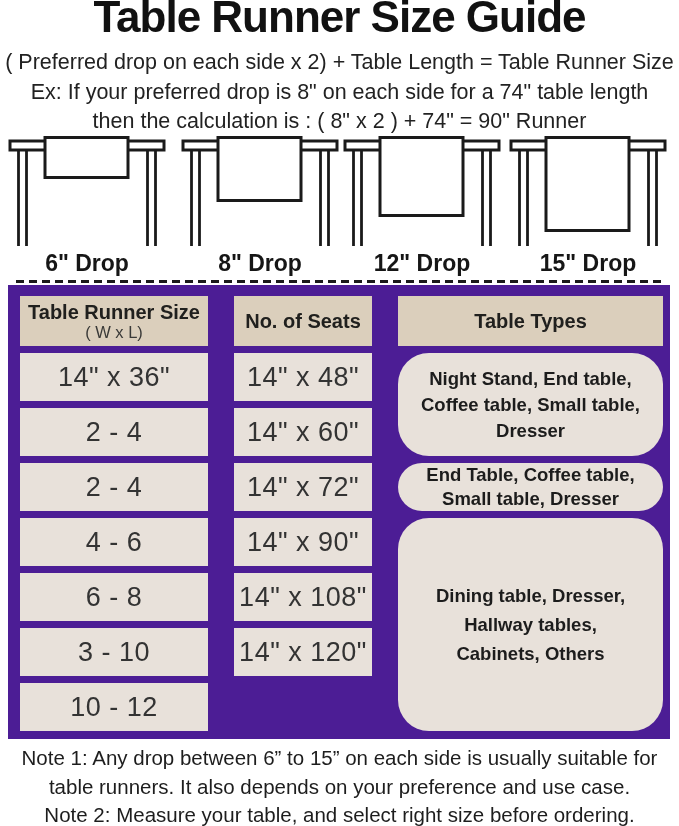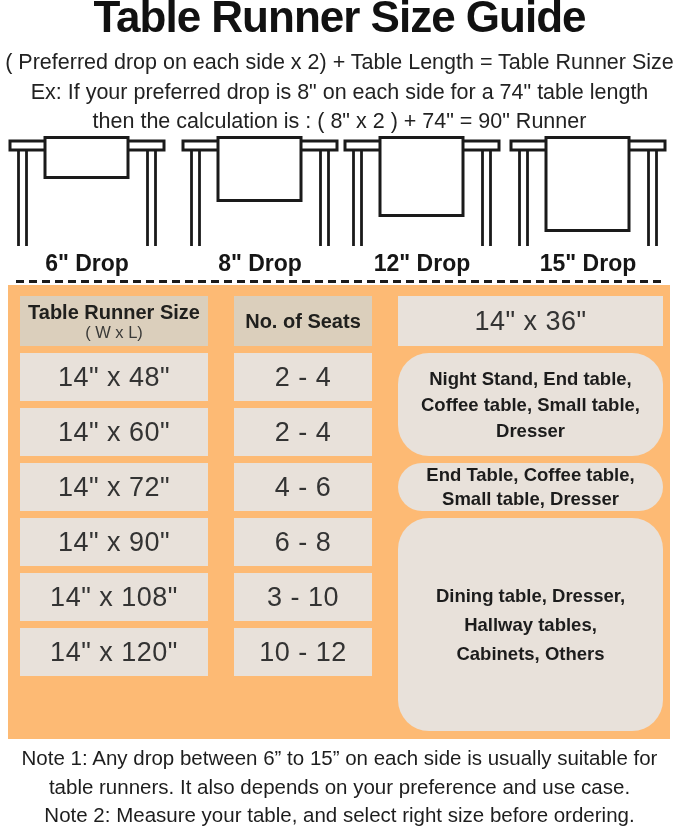--- a/index.html
+++ b/index.html
@@ -26,21 +26,21 @@
   .figure svg { display:block; }
   .drop-label { margin-top:2px; text-align:center; font-size:23px; font-weight:bold; color:#161616; }
 
   .dash-divider {
     position:absolute; top:280px; left:16px; width:648px; height:3px;
     background:repeating-linear-gradient(90deg,#1b1b1b 0 8px, transparent 8px 13px);
   }
 
   .panel {
     position:absolute; top:285px; left:8px; width:662px; height:454px;
-    background:#fdba74;
+    background:#4c1d95;
   }
   .grid {
     display:grid; padding:11px 0 0 12px;
     grid-template-columns:188px 138px 265px;
     column-gap:26px;
     grid-template-rows:50px repeat(7,48px);
     row-gap:7px;
   }
   .hcell {
     background:#dbcfbc; display:flex; flex-direction:column;
@@ -136,20 +136,21 @@
   <div class="dash-divider"></div>
 
   <div class="panel">
     <div class="grid">
 
       <div class="hcell">
         <div>Table Runner Size</div>
         <div class="hsub">( W x L)</div>
       </div>
       <div class="hcell">No. of Seats</div>
+      <div class="hcell">Table Types</div>
 
       <div class="dcell">14" x 36"</div>
       <div class="tcell tcell-a">Night Stand, End table, Coffee table, Small table, Dresser</div>
 
       <div class="dcell">14" x 48"</div>
       <div class="dcell">2 - 4</div>
 
       <div class="dcell">14" x 60"</div>
       <div class="dcell">2 - 4</div>
       <div class="tcell tcell-b">End Table, Coffee table, Small table, Dresser</div>

